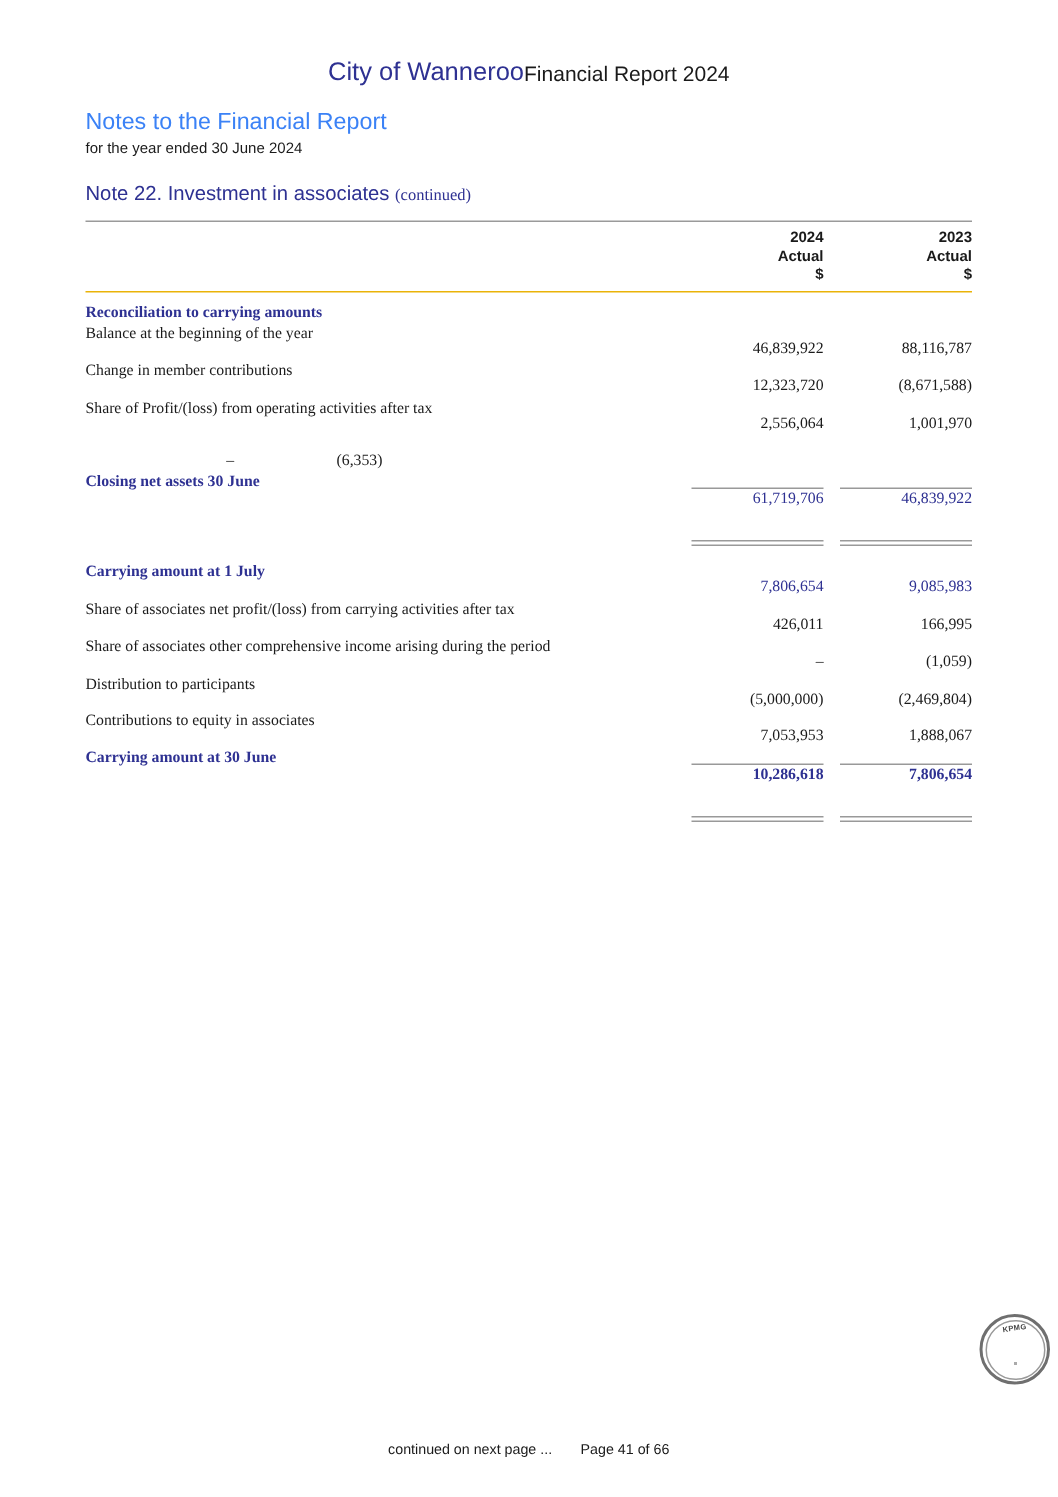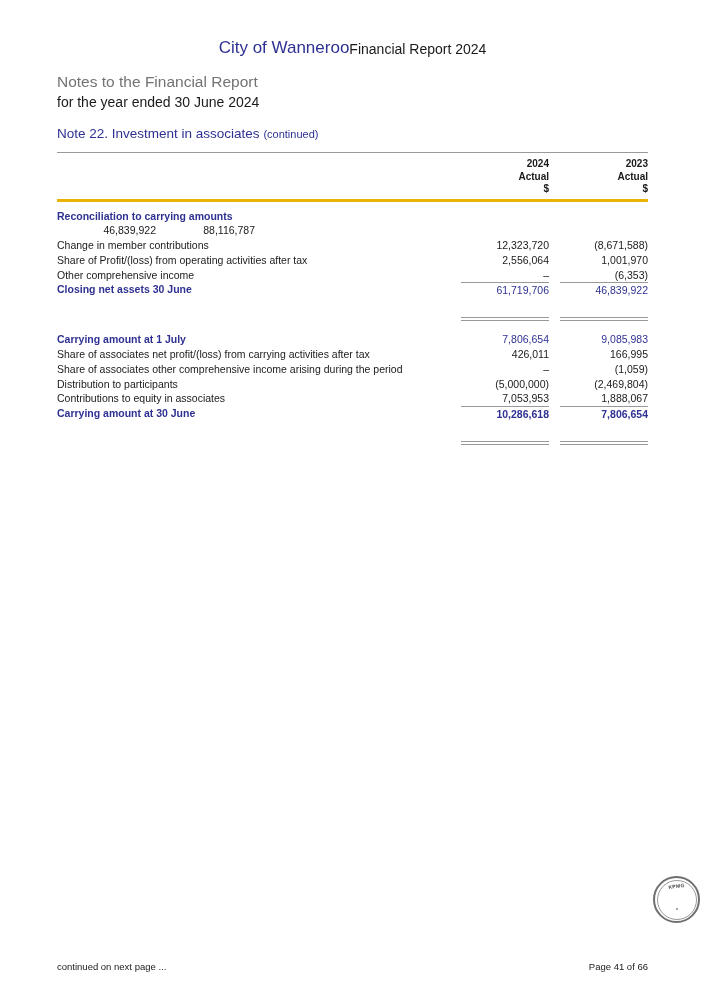--- a/index.html
+++ b/index.html
@@ -10,49 +10,49 @@
     color: #1a1a1a;
     position: relative;
     overflow: hidden;
   }
   .content { padding: 38px 57px 0 57px; }
 
   
   .header-top { display: flex; justify-content: center; align-items: flex-start; }
   .org-name { color: #2E3192; font-size: 17px; font-weight: 400; margin: 0; }
   .report-tag { font-size: 14px; color: #1a1a1a; margin-top: 3px; }
-  .page-title { font-size: 15.5px; font-weight: 400; margin: 15px 0 3px 0; color: #737373; }
-  .page-subtitle { font-size: 14px; margin: 0; }
+  .page-title { font-size: 15.5px; font-weight: 400; margin: 15px 0 3px 0; color: #3b82f6; }
+  .page-subtitle { font-size: 10px; margin: 0; }
   .note-title { color: #2E3192; font-size: 13.5px; font-weight: 400; margin: 16px 0 0 0; }
-  .note-cont { font-size: 11px; }
+  .note-cont { font-size: 11px; font-family: Liberation Serif, serif; }
 
   
   .fintable { margin-top: 11px; font-size: 10.5px; }
-  .thead { display: flex; border-top: 1px solid #9a9a9a; border-bottom: 3px solid #eab308; padding: 5px 0 3px 0; }
+  .thead { display: flex; border-top: 1px solid #9a9a9a; border-bottom: 1px solid #eab308; padding: 5px 0 3px 0; }
   .thead .lbl { flex: 1; }
   .numcol { width: 88px; margin-left: 11px; text-align: right; font-weight: bold; font-size: 10px; line-height: 12.5px; }
   .tbody { padding-top: 7px; }
-  .row { display: flex; line-height: 14.8px; }
+  .row { display: flex; line-height: 14.8px; font-family: Liberation Serif, serif; }
   .lbl { flex: 1; }
-  .num { width: 88px; margin-left: 11px; text-align: right; }
+  .num { width: 88px; margin-left: 11px; text-align: right; margin-top: 10px; }
   .emph { color: #2E3192; font-weight: bold; }
   .blue { color: #2E3192; }
   .bold { font-weight: bold; text-align: right; }
   .row.total .num { border-top: 1px solid #999; border-bottom: 4px double #999; padding-bottom: 19px; }
   .section-gap { height: 11px; }
 
   
   .stamp { position: absolute; left: 653px; top: 876px; width: 47px; height: 47px; }
   .stamp-outer { width: 100%; height: 100%; box-sizing: border-box; border: 2.5px solid #6f6f6f; border-radius: 50%; position: relative; background: #fff; }
   .stamp-inner { position: absolute; inset: 1.5px; border: 1px solid #9a9a9a; border-radius: 50%; }
   .stamp-text { position: absolute; top: 5px; left: 0; right: 0; text-align: center; font-size: 5px; letter-spacing: 0.3px; color: #444; transform: rotate(-8deg); font-weight: bold; }
   .stamp-dot { position: absolute; left: 21px; bottom: 11px; width: 2px; height: 2px; background: #aaa; }
 
   
-  .footer { position: absolute; left: 57px; right: 57px; top: 961px; display: flex; justify-content: space-between; font-size: 9.5px; color: #1a1a1a; gap: 19px; }
+  .footer { position: absolute; left: 57px; right: 57px; top: 961px; display: flex; justify-content: center; font-size: 9.5px; color: #1a1a1a; gap: 19px; }
 </style>
 </head>
 <body>
 
 <div class="content">
 
   <div class="header-top">
     <h1 class="org-name">City of Wanneroo</h1>
     <span class="report-tag">Financial Report 2024</span>
   </div>
@@ -80,35 +80,35 @@
 
     <div class="tbody">
 
       <div class="row">
         <div class="lbl emph">Reconciliation to carrying amounts</div>
         <div class="num"></div>
         <div class="num"></div>
       </div>
 
       <div class="row">
+        <div class="lbl">Balance at the beginning of the year</div>
         <div class="num">46,839,922</div>
         <div class="num">88,116,787</div>
       </div>
       <div class="row">
         <div class="lbl">Change in member contributions</div>
         <div class="num">12,323,720</div>
         <div class="num">(8,671,588)</div>
       </div>
       <div class="row">
         <div class="lbl">Share of Profit/(loss) from operating activities after tax</div>
         <div class="num">2,556,064</div>
         <div class="num">1,001,970</div>
       </div>
       <div class="row">
-        <div class="lbl">Other comprehensive income</div>
         <div class="num">–</div>
         <div class="num">(6,353)</div>
       </div>
 
       <div class="row total">
         <div class="lbl emph">Closing net assets 30 June</div>
         <div class="num blue">61,719,706</div>
         <div class="num blue">46,839,922</div>
       </div>
 

